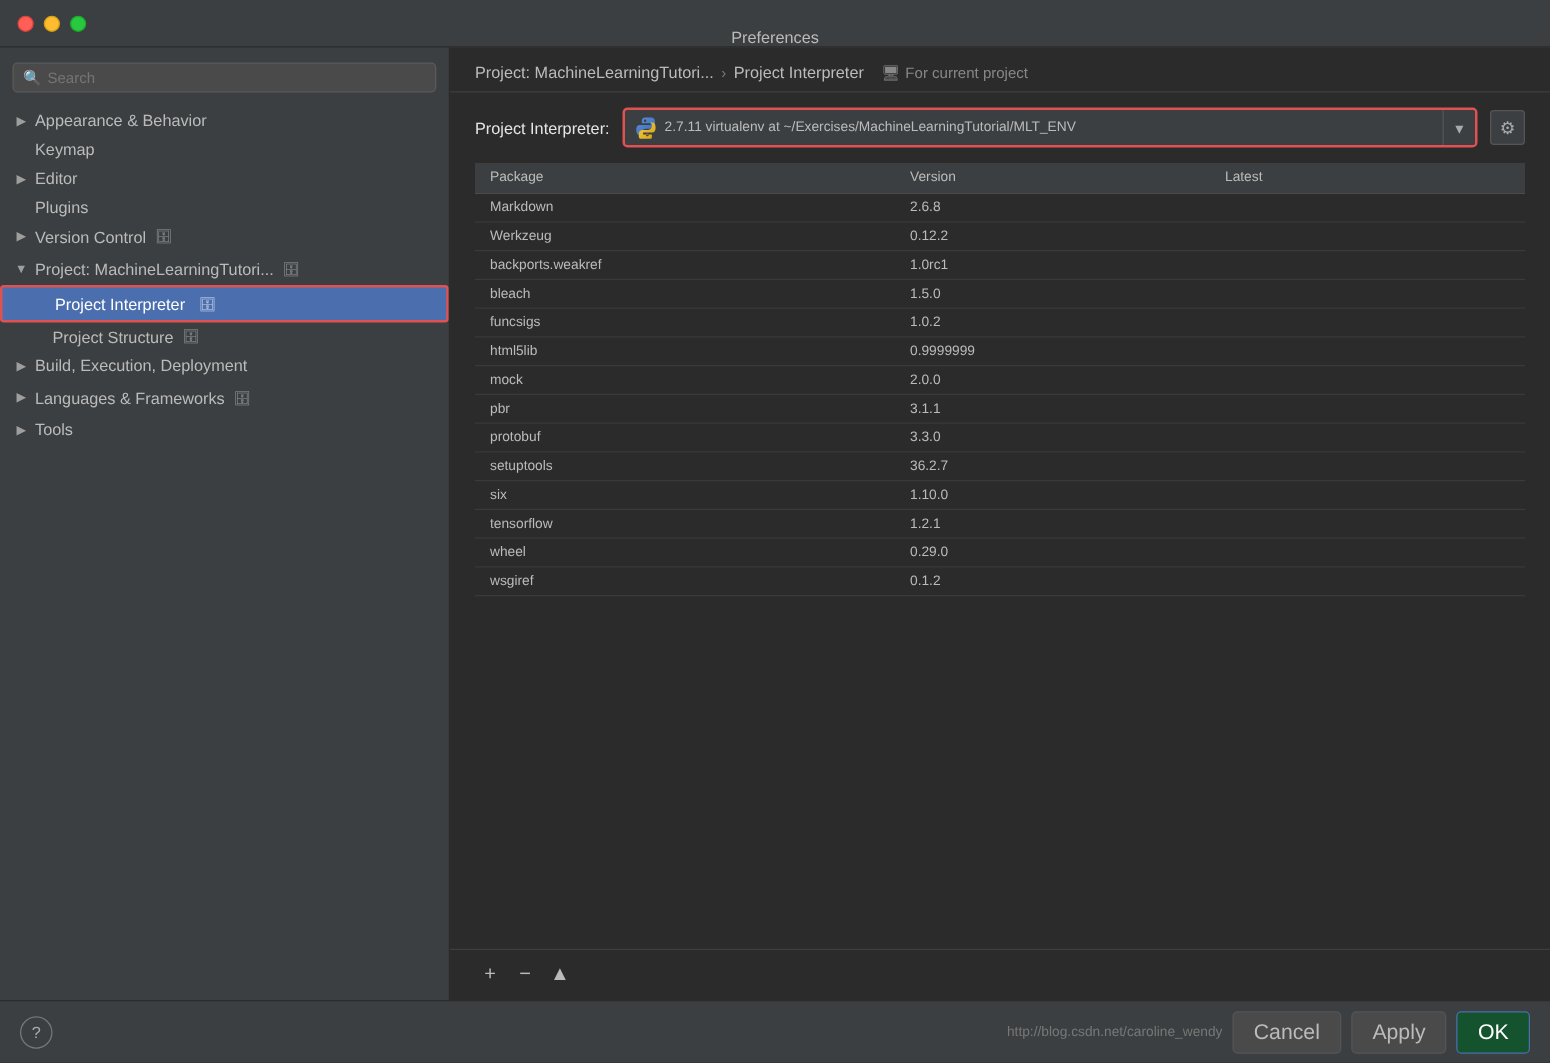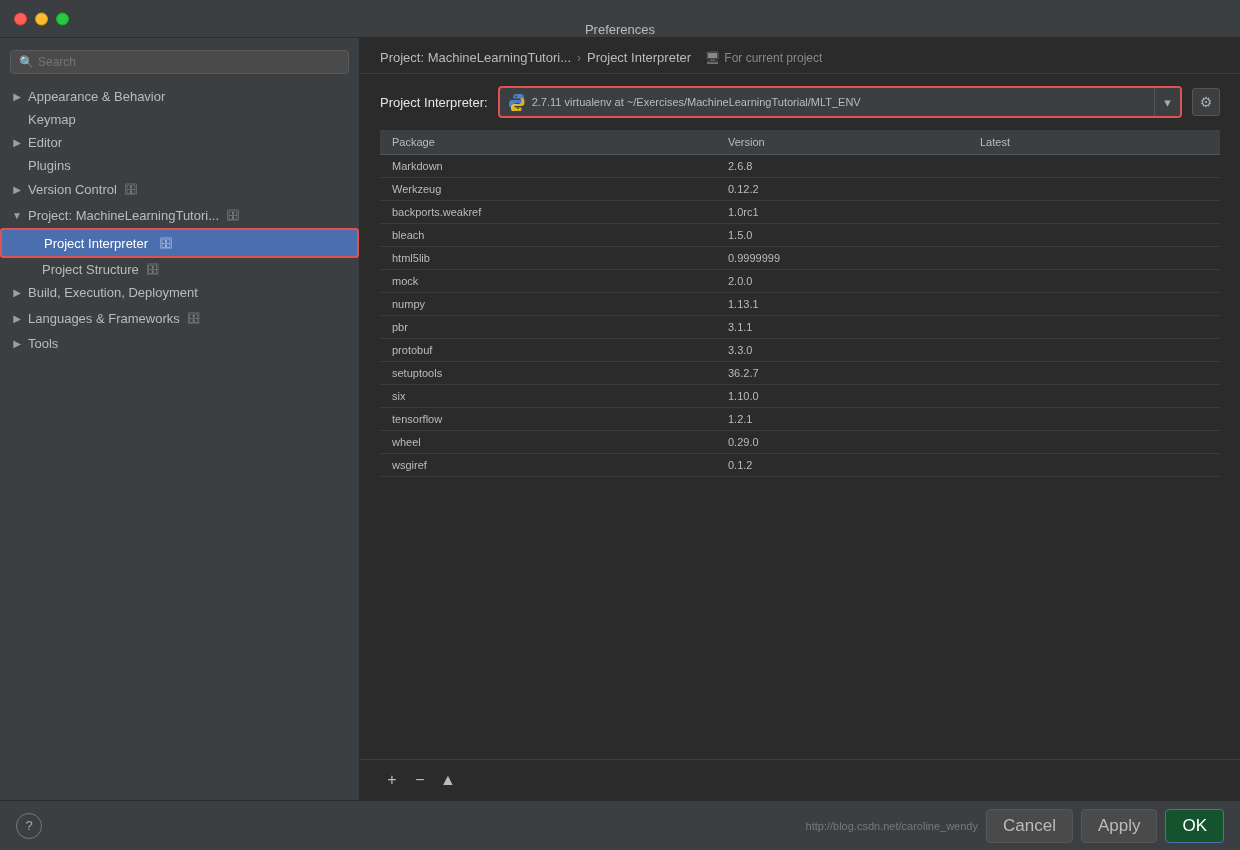--- a/index.html
+++ b/index.html
@@ -472,32 +472,32 @@
       <td>backports.weakref</td>
       <td>1.0rc1</td>
       <td></td>
     </tr>
             <tr>
       <td>bleach</td>
       <td>1.5.0</td>
       <td></td>
     </tr>
             <tr>
+      <td>funcsigs</td>
+      <td>1.0.2</td>
+      <td></td>
+    </tr>
+            <tr>
       <td>html5lib</td>
       <td>0.9999999</td>
       <td></td>
     </tr>
             <tr>
       <td>mock</td>
       <td>2.0.0</td>
-      <td></td>
-    </tr>
-            <tr>
-      <td>numpy</td>
-      <td>1.13.1</td>
       <td></td>
     </tr>
             <tr>
       <td>pbr</td>
       <td>3.1.1</td>
       <td></td>
     </tr>
             <tr>
       <td>protobuf</td>
       <td>3.3.0</td>

